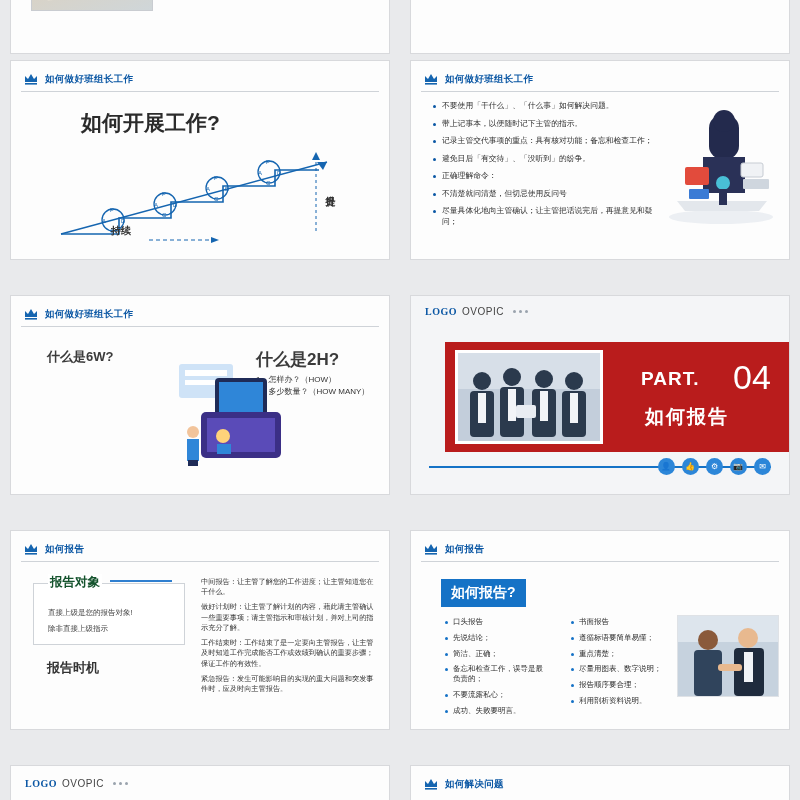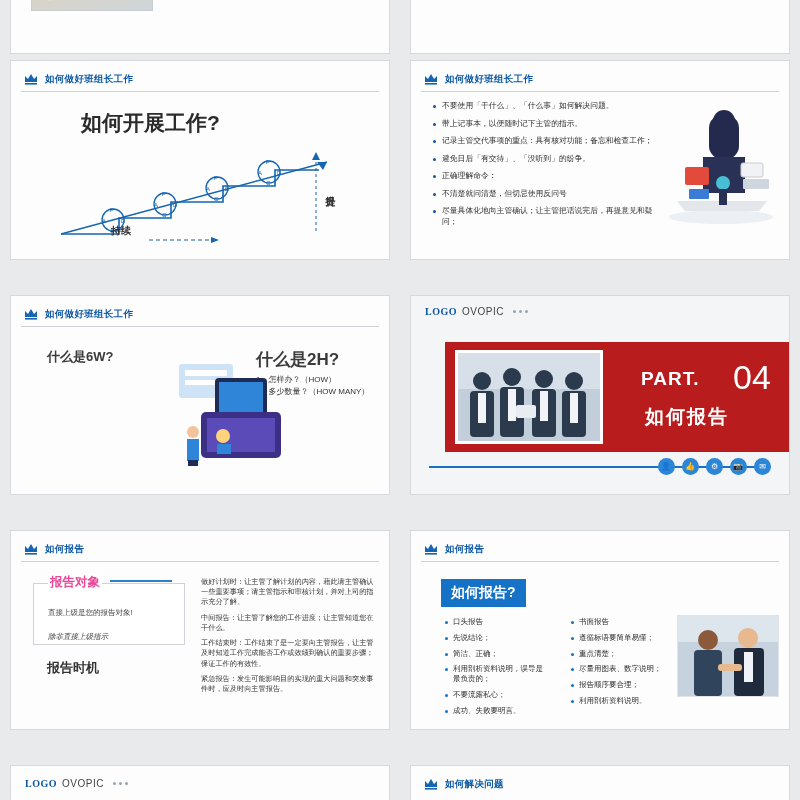--- a/index.html
+++ b/index.html
@@ -135,21 +135,21 @@
   .foot-line { position:absolute; left:18px; right:18px; top:170px; height:2px; background:#1572c6; }
   .foot-icons { position:absolute; right:18px; top:162px; display:flex; gap:7px; }
   .cir { width:17px; height:17px; border-radius:50%; background:#2c86d8; display:flex; align-items:center; justify-content:center; color:#fff; font-size:8px; }
 
   
   #s-e { left: 10px; top: 530px; width: 380px; height: 200px; }
   .box-e {
     position:absolute; left:22px; top:52px; width:150px; height:60px;
     border:1px solid #cfd3d8; background:#fff;
   }
-  .box-e-t { position:absolute; left:14px; top:-10px; font-size:12.5px; font-weight:bold; color:#ec4899; background:#fff; padding:0 2px; }
+  .box-e-t { position:absolute; left:14px; top:-10px; font-size:12.5px; font-weight:bold; color:#14532d; background:#fff; padding:0 2px; }
   .under-e { position:absolute; left:76px; top:-4px; width:62px; height:2px; background:#2f7fd0; }
   .sub-e { position:absolute; left:14px; font-size:7.5px; color:#444; }
   .title-e2 { position:absolute; left:36px; top:128px; font-size:13px; font-weight:bold; color:#333; }
   .right-e { position:absolute; left:190px; top:46px; width:178px; }
   .para { font-size:7.2px; line-height:1.42; color:#333; margin-bottom:5px; }
 
   
   #s-f { left: 410px; top: 530px; width: 380px; height: 200px; }
   .tag-f {
     position:absolute; left:30px; top:48px; background:#1572c6; color:#fff;
@@ -387,27 +387,27 @@
           </svg>
       </span>
       <span class="ttl">如何报告</span>
     </div>
     <div class="hr-blue"></div>
 
     <div class="box-e">
       <div class="box-e-t">报告对象</div>
       <div class="under-e"></div>
       <div class="sub-e" style="top:24px;">直接上级是您的报告对象!</div>
-      <div class="sub-e" style="top:48px;font-style:italic;">除非直接上级指示</div>
+      <div class="sub-e" style="top:40px;">除非直接上级指示</div>
     </div>
     <div class="title-e2">报告时机</div>
 
     <div class="right-e">
+      <div class="para">中间报告：让主管了解您的工作进度；让主管知道您在干什么。</div>
       <div class="para">做好计划时：让主管了解计划的内容，藉此请主管确认一些重要事项；请主管指示和审核计划，并对上司的指示充分了解。</div>
-      <div class="para">中间报告：让主管了解您的工作进度；让主管知道您在干什么。</div>
       <div class="para">工作结束时：工作结束了是一定要向主管报告，让主管及时知道工作完成能否工作或效绩到确认的重要步骤；保证工作的有效性。</div>
       <div class="para">紧急报告：发生可能影响目的实现的重大问题和突发事件时，应及时向主管报告。</div>
     </div>
   </div>
 
   <div class="slide" id="s-f">
     <div class="slide-head">
       <span class="crown">
         <svg width="16" height="16" viewBox="0 0 16 16">
             <path d="M2 11 L2 5 L5 8 L8 3 L11 8 L14 5 L14 11 Z" fill="#1565b0"></path>
@@ -417,21 +417,21 @@
       <span class="ttl">如何报告</span>
     </div>
     <div class="hr-blue"></div>
 
     <div class="tag-f">如何报告?</div>
 
     <div class="col-f1">
       <div class="bul-f">口头报告</div>
       <div class="bul-f">先说结论；</div>
       <div class="bul-f">简洁、正确；</div>
-      <div class="bul-f">利用剖析资料说明，误导是最负责的；</div>
+      <div class="bul-f">备忘和检查工作，误导是最负责的；</div>
       <div class="bul-f">不要流露私心；</div>
       <div class="bul-f">成功、失败要明言。</div>
     </div>
     <div class="col-f2">
       <div class="bul-f">书面报告</div>
       <div class="bul-f">遵循标语要简单易懂；</div>
       <div class="bul-f">重点清楚；</div>
       <div class="bul-f">尽量用图表、数字说明；</div>
       <div class="bul-f">报告顺序要合理；</div>
       <div class="bul-f">利用剖析资料说明。</div>

